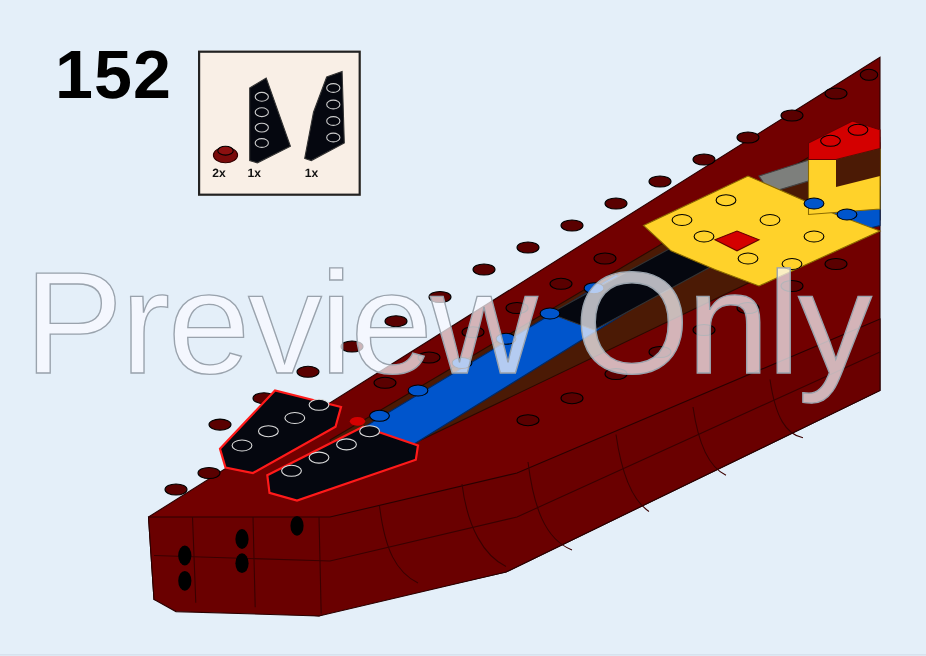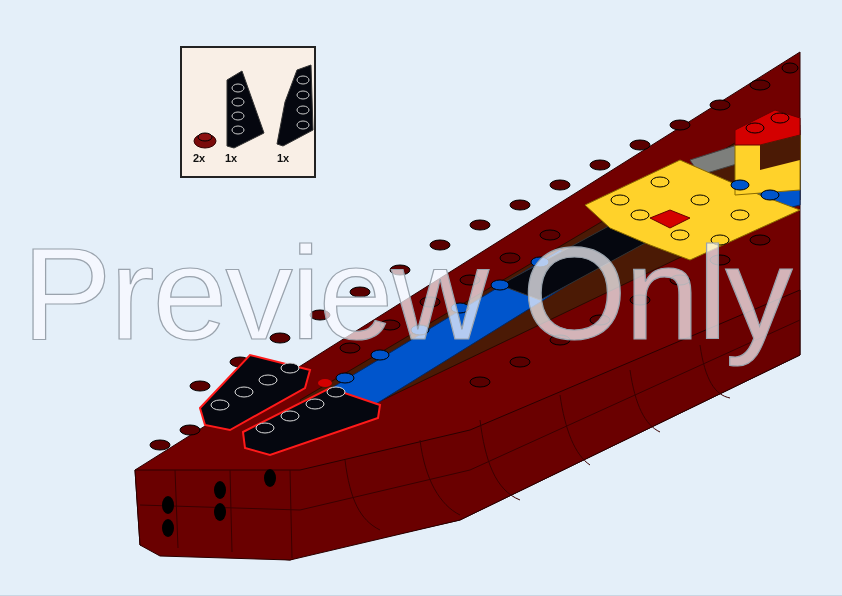--- a/index.html
+++ b/index.html
@@ -9,21 +9,21 @@
       font-family: "Liberation Sans", sans-serif;
       position: relative;
     }
     .page { position: absolute; left: 0; top: 0; width: 842px; height: 596px; background: #e4eff9; border-bottom: 1px solid #c9d6e3; box-sizing: border-box; }
     .step-number {
       position: absolute; left: 50px; top: 38px;
       font-size: 62px; font-weight: bold; color: #000;
       letter-spacing: 1px; line-height: 1;
     }
     .parts-callout {
-      position: absolute; left: 180px; top: 46px; width: 136px; height: 132px;
+      position: absolute; left: 180px; top: 46px; width: 148px; height: 132px;
       background: #f9efe6; border: 2px solid #222; box-sizing: border-box;
     }
     .part { position: absolute; }
     .part-qty { position: absolute; font-size: 11px; font-weight: bold; color: #111; }
     .model { position: absolute; left: 0; top: 0; }
     .watermark {
       position: absolute; left: 22px; top: 228px;
       font-size: 132px; font-weight: normal; color: rgba(250,250,255,0.72);
       -webkit-text-stroke: 1.2px #9aa3ad;
       letter-spacing: -2px; line-height: 1; white-space: nowrap;
@@ -153,20 +153,21 @@
     </g>
     <g fill="#05070f" stroke="#ddd" stroke-width="1">
       <ellipse cx="265" cy="428" rx="9" ry="5"></ellipse>
         <ellipse cx="290" cy="416" rx="9" ry="5"></ellipse>
       <ellipse cx="315" cy="404" rx="9" ry="5"></ellipse>
         <ellipse cx="336" cy="392" rx="9" ry="5"></ellipse>
     </g>
     <ellipse cx="325" cy="383" rx="7" ry="4" fill="#d40000"></ellipse>
   </svg>
 
+  <div class="step-number">152</div>
 
   <div class="parts-callout">
     <svg class="part" style="left:10px;top:80px" width="26" height="22" viewBox="0 0 26 22">
       <ellipse cx="13" cy="13" rx="11" ry="7" fill="#7a0a0a" stroke="#300"></ellipse>
       <ellipse cx="13" cy="9" rx="7" ry="4" fill="#8c1010" stroke="#000"></ellipse>
     </svg>
     <span class="part-qty" style="left:11px;top:104px">2x</span>
 
     <svg class="part" style="left:42px;top:20px" width="42" height="82" viewBox="0 0 42 82">
       <polygon points="3,12 18,3 40,65 10,80 3,78" fill="#05070f" stroke="#333"></polygon>

